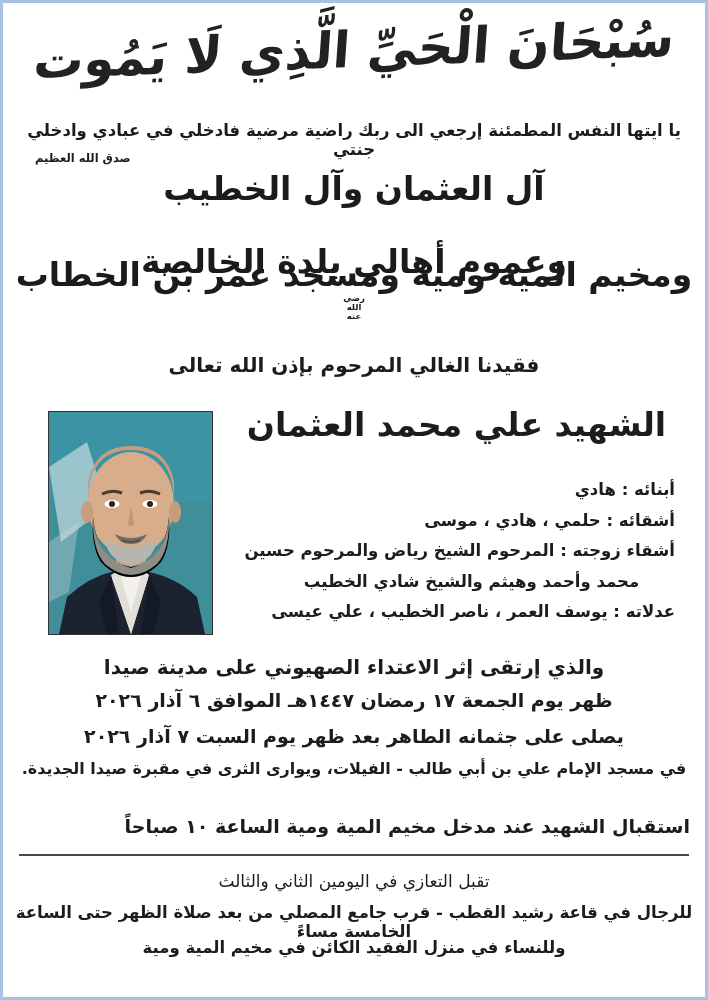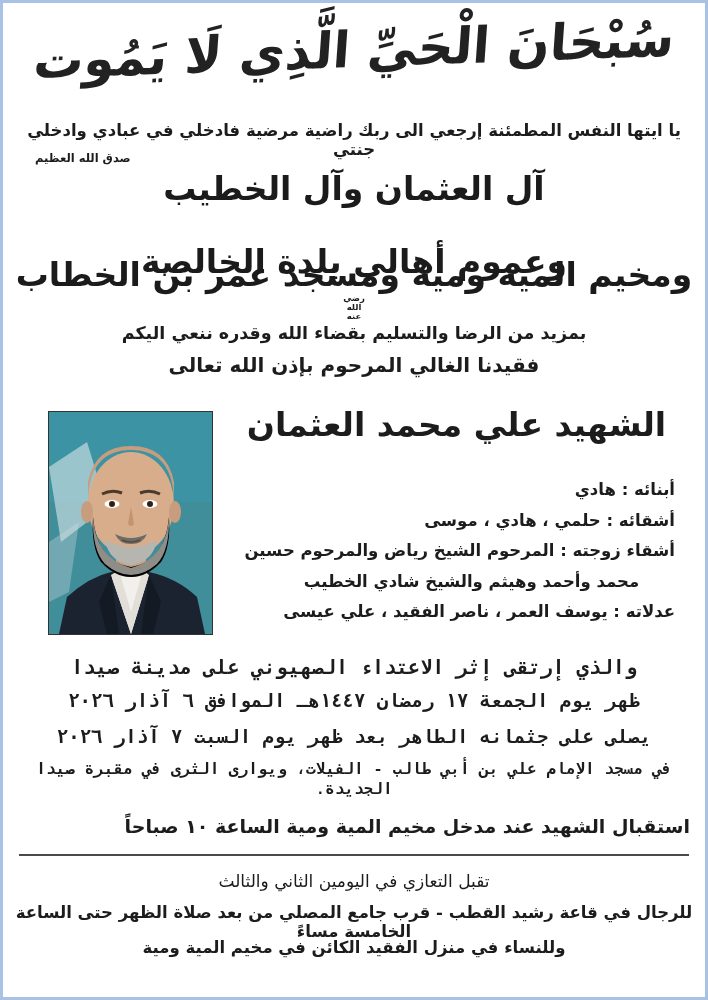--- a/index.html
+++ b/index.html
@@ -56,21 +56,21 @@
     font-size:33px;font-weight:bold;text-align:center;
     letter-spacing:-1px;
   }
   .relatives{
     right:30px;left:225px;top:472px;
     font-size:16.5px;font-weight:bold;
     line-height:30.5px;
     text-align:right;
   }
   .relatives .rel-center{text-align:center;padding-left:40px;}
-  .death{right:15px;left:15px;font-size:19px;font-weight:bold;text-align:center;font-family:Liberation Mono, monospace;}
+  .death{right:15px;left:15px;font-size:19px;font-weight:bold;text-align:center;}
   .d1{top:652px;font-size:20px;}
   .d2{top:686px;}
   .d3{top:722px;}
   .d4{top:756px;font-size:16px;}
   .reception{right:15px;left:15px;top:812px;font-size:19px;font-weight:bold;}
   .divider{
     left:16px;right:16px;top:851px;height:0;
     border-top:2px solid #4a4a4a;
   }
   .cond1{right:15px;left:15px;top:868px;font-size:17px;font-weight:normal;text-align:center;}
@@ -87,21 +87,20 @@
   <div class="abs verse">يا ايتها النفس المطمئنة إرجعي الى ربك راضية مرضية فادخلي في عبادي وادخلي جنتي</div>
   <div class="abs verse-attr">صدق الله العظيم</div>
 
   <div class="abs family-line fam1">آل العثمان وآل الخطيب</div>
   <div class="abs family-line fam2">وعموم أهالي بلدة الخالصة</div>
   <div class="abs family-line fam3">
     <span>ومخيم المية ومية ومسجد عمر بن الخطاب</span>
     <span class="honorific">رضي الله عنه</span>
   </div>
 
-  <div class="abs ann1">بمزيد من الرضا والتسليم بقضاء الله وقدره ننعي اليكم</div>
   <div class="abs ann2">فقيدنا الغالي المرحوم بإذن الله تعالى</div>
 
   <div class="abs photo-frame">
     <svg width="163" height="222" viewBox="0 0 163 222" xmlns="http://www.w3.org/2000/svg">
       <rect x="0" y="0" width="163" height="222" fill="#3f8e9a"></rect>
       <rect x="0" y="0" width="163" height="90" fill="#3a97a8" opacity="0.65"></rect>
       <polygon points="0,55 38,30 58,95 12,130" fill="#e8eef0" opacity="0.55"></polygon>
       <polygon points="0,130 30,110 20,180 0,190" fill="#cfdbdd" opacity="0.35"></polygon>
 
       <path d="M10,222 L18,185 Q40,165 62,160 L100,160 Q128,166 148,185 L156,222 Z" fill="#1b2330"></path>
@@ -140,21 +139,21 @@
     </svg>
   </div>
 
   <div class="abs deceased-name">الشهيد علي محمد العثمان</div>
 
   <div class="abs relatives">
     <div>أبنائه : هادي</div>
     <div>أشقائه : حلمي ، هادي ، موسى</div>
     <div>أشقاء زوجته : المرحوم الشيخ رياض والمرحوم حسين</div>
     <div class="rel-center">محمد وأحمد وهيثم والشيخ شادي الخطيب</div>
-    <div>عدلاته : يوسف العمر ، ناصر الفقيد ، علي عيسى</div>
+    <div>عدلاته : يوسف العمر ، ناصر الخطيب ، علي عيسى</div>
   </div>
 
   <div class="abs death d1">والذي إرتقى إثر الاعتداء الصهيوني على مدينة صيدا</div>
   <div class="abs death d2">ظهر يوم الجمعة ١٧ رمضان ١٤٤٧هـ الموافق ٦ آذار ٢٠٢٦</div>
   <div class="abs death d3">يصلى على جثمانه الطاهر بعد ظهر يوم السبت ٧ آذار ٢٠٢٦</div>
   <div class="abs death d4">في مسجد الإمام علي بن أبي طالب - الفيلات، ويوارى الثرى في مقبرة صيدا الجديدة.</div>
 
   <div class="abs reception">استقبال الشهيد عند مدخل مخيم المية ومية الساعة ١٠ صباحاً</div>
 
   <div class="abs divider"></div>

